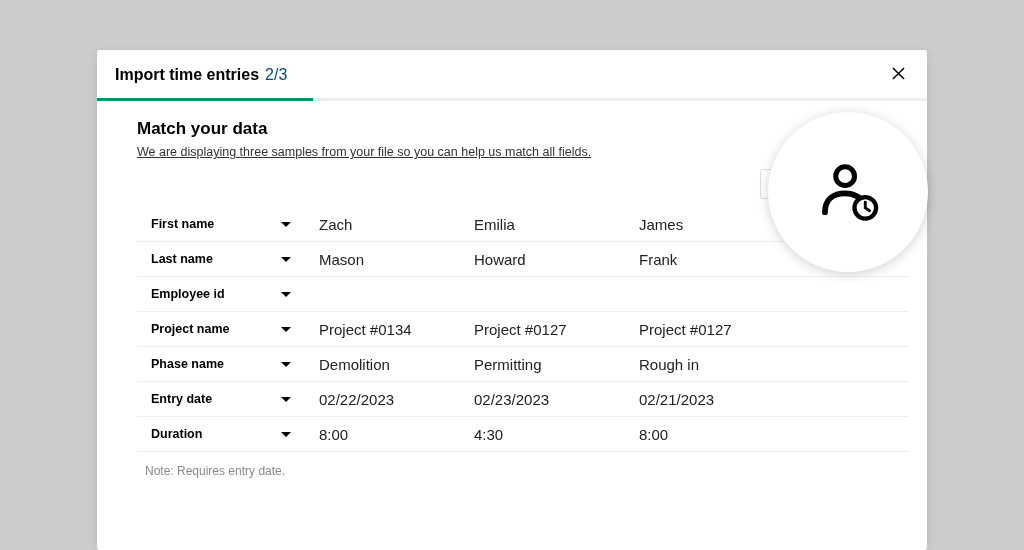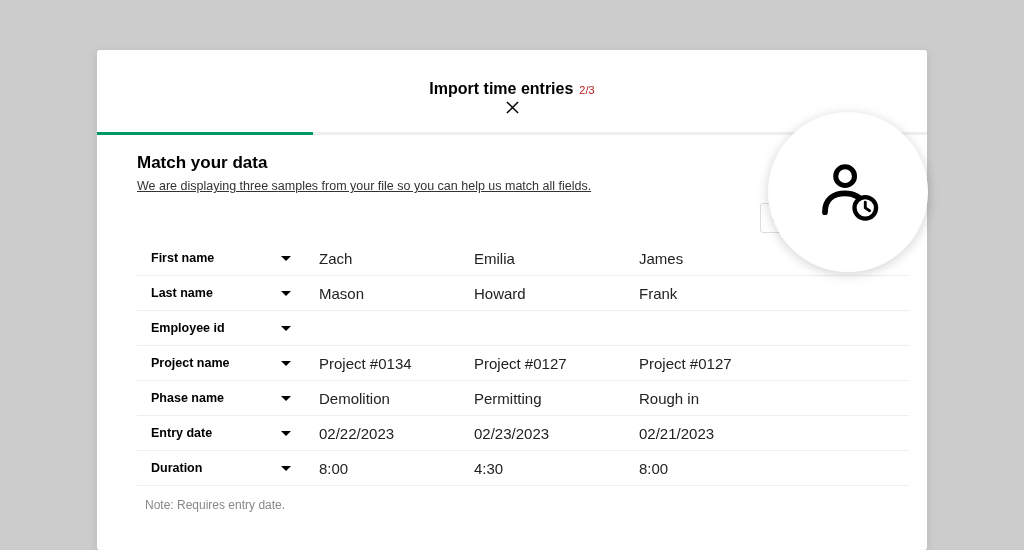--- a/index.html
+++ b/index.html
@@ -18,36 +18,35 @@
     width: 830px;
     height: 500px;
     background: #ffffff;
     border-radius: 3px;
     box-shadow: 0 2px 8px rgba(0,0,0,0.1);
   }
   .modal-header {
     display: flex;
     justify-content: space-between;
     align-items: center;
-    padding: 30px 18px 12px 18px;
-    flex-direction: column;
+    padding: 14px 18px 12px 18px;
   }
   .modal-title-wrap {
     display: flex;
     align-items: baseline;
     gap: 6px;
   }
   .modal-title {
     font-size: 16px;
     font-weight: 700;
     color: #000;
   }
   .modal-step {
-    font-size: 11px;
-    color: #b91c1c;
+    font-size: 16px;
+    color: #0c4a6e;
   }
   .close-btn {
     width: 22px;
     height: 22px;
     background: transparent;
     border: none;
     cursor: pointer;
     position: relative;
     color: #000;
   }

